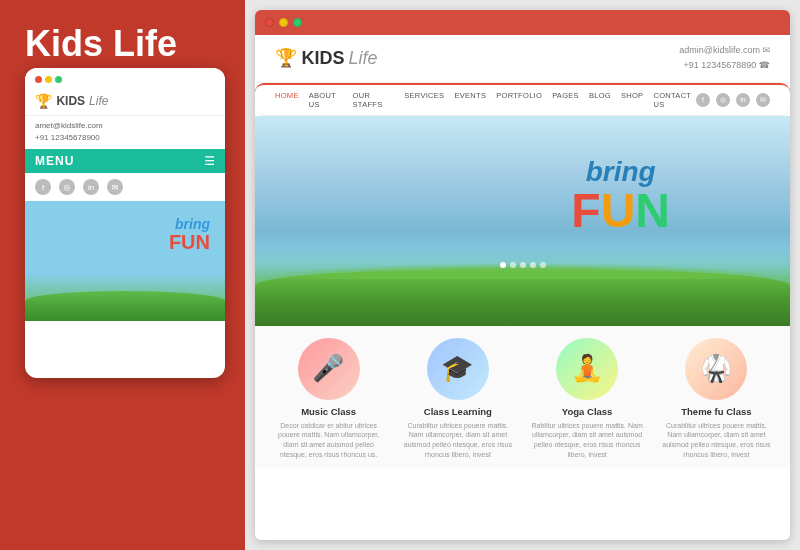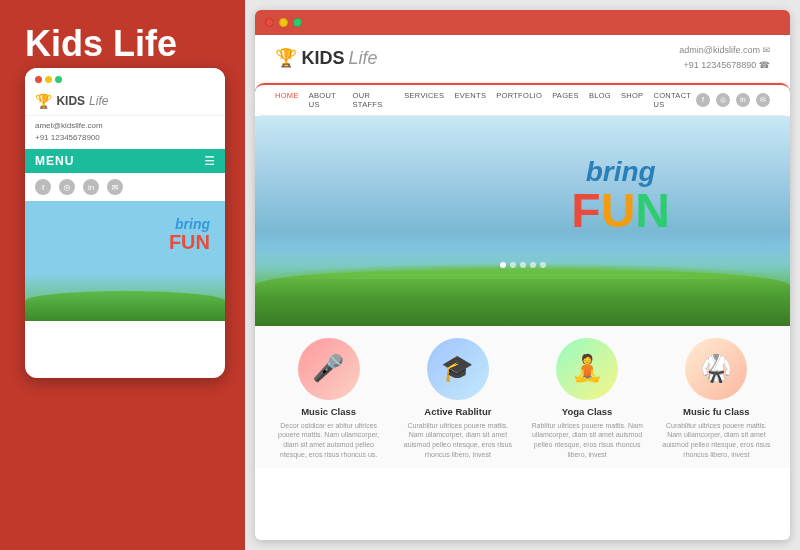--- a/index.html
+++ b/index.html
@@ -549,33 +549,33 @@
         <div class="classes-grid">
 
           <div class="class-item">
             <div class="class-avatar music">🎤</div>
             <div class="class-name">Music Class</div>
             <div class="class-desc">Decor ostdicar er abitur ultrices pouere mattis. Nam ullamcorper, diam sit amet auismod pelleo ntesque, eros risus rhoncus us.</div>
           </div>
 
           <div class="class-item">
             <div class="class-avatar learning">🎓</div>
-            <div class="class-name">Active Rablitur</div>
+            <div class="class-name">Class Learning</div>
             <div class="class-desc">Curablitur ultrices pouere mattis. Nam ullamcorper, diam sit amet auismod pelleo ntesque, eros risus rhoncus libero, invest</div>
           </div>
 
           <div class="class-item">
             <div class="class-avatar yoga">🧘</div>
             <div class="class-name">Yoga Class</div>
             <div class="class-desc">Rablitur ultrices pouere mattis. Nam ullamcorper, diam sit amet auismod pelleo ntesque, eros risus rhoncus libero, invest</div>
           </div>
 
           <div class="class-item">
             <div class="class-avatar kungfu">🥋</div>
-            <div class="class-name">Music fu Class</div>
+            <div class="class-name">Theme fu Class</div>
             <div class="class-desc">Curablitur ultrices pouere mattis. Nam ullamcorper, diam sit amet auismod pelleo ntesque, eros risus rhoncus libero, invest</div>
           </div>
 
         </div>
       </div>
 
     </div>
   </div>
 </div>
 

